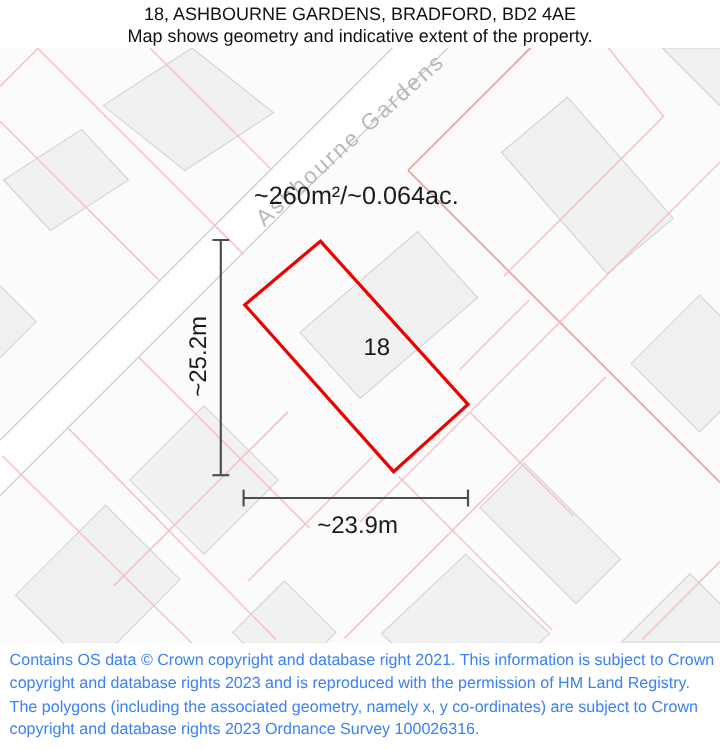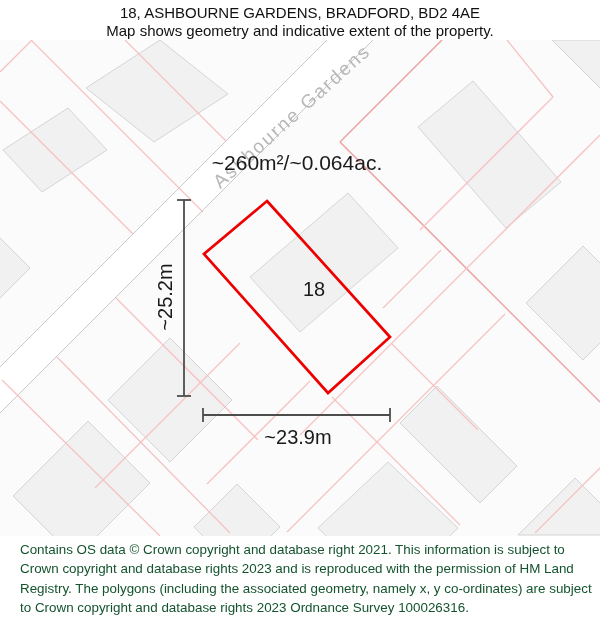--- a/index.html
+++ b/index.html
@@ -14,21 +14,21 @@
   .pk{stroke:var(--parcel-line);stroke-width:1.3;fill:none;}
   .pk2{stroke:var(--parcel-line-strong);stroke-width:1.5;fill:none;}
   .plot{fill:none;stroke:var(--plot-outline);stroke-width:2.7;stroke-linejoin:miter;}
   .dim{stroke:var(--dimension-line);stroke-width:1.8;fill:none;}
   .maplabel{fill:#1a1a1a;font-family:"Liberation Sans",sans-serif;}
   .area-label{font-size:21px;}
   .plot-number{font-size:20px;}
   .dim-label{font-size:20px;}
   .street{fill:var(--street-text);font-size:19px;letter-spacing:2px;}
   footer{position:absolute;top:536px;left:0;width:600px;}
-  footer p{margin:0;padding:4px 2px 0 20px;font-size:13.4px;line-height:19.3px;color:#14532d;}
+  footer p{margin:0;padding:4px 2px 0 8px;font-size:13.4px;line-height:19.3px;color:#3b82f6;}
 </style>
 </head>
 <body>
 
 <div class="page">
 
   <header>
     <div class="title">18, ASHBOURNE GARDENS, BRADFORD, BD2 4AE</div>
     <div class="subtitle">Map shows geometry and indicative extent of the property.</div>
   </header>

